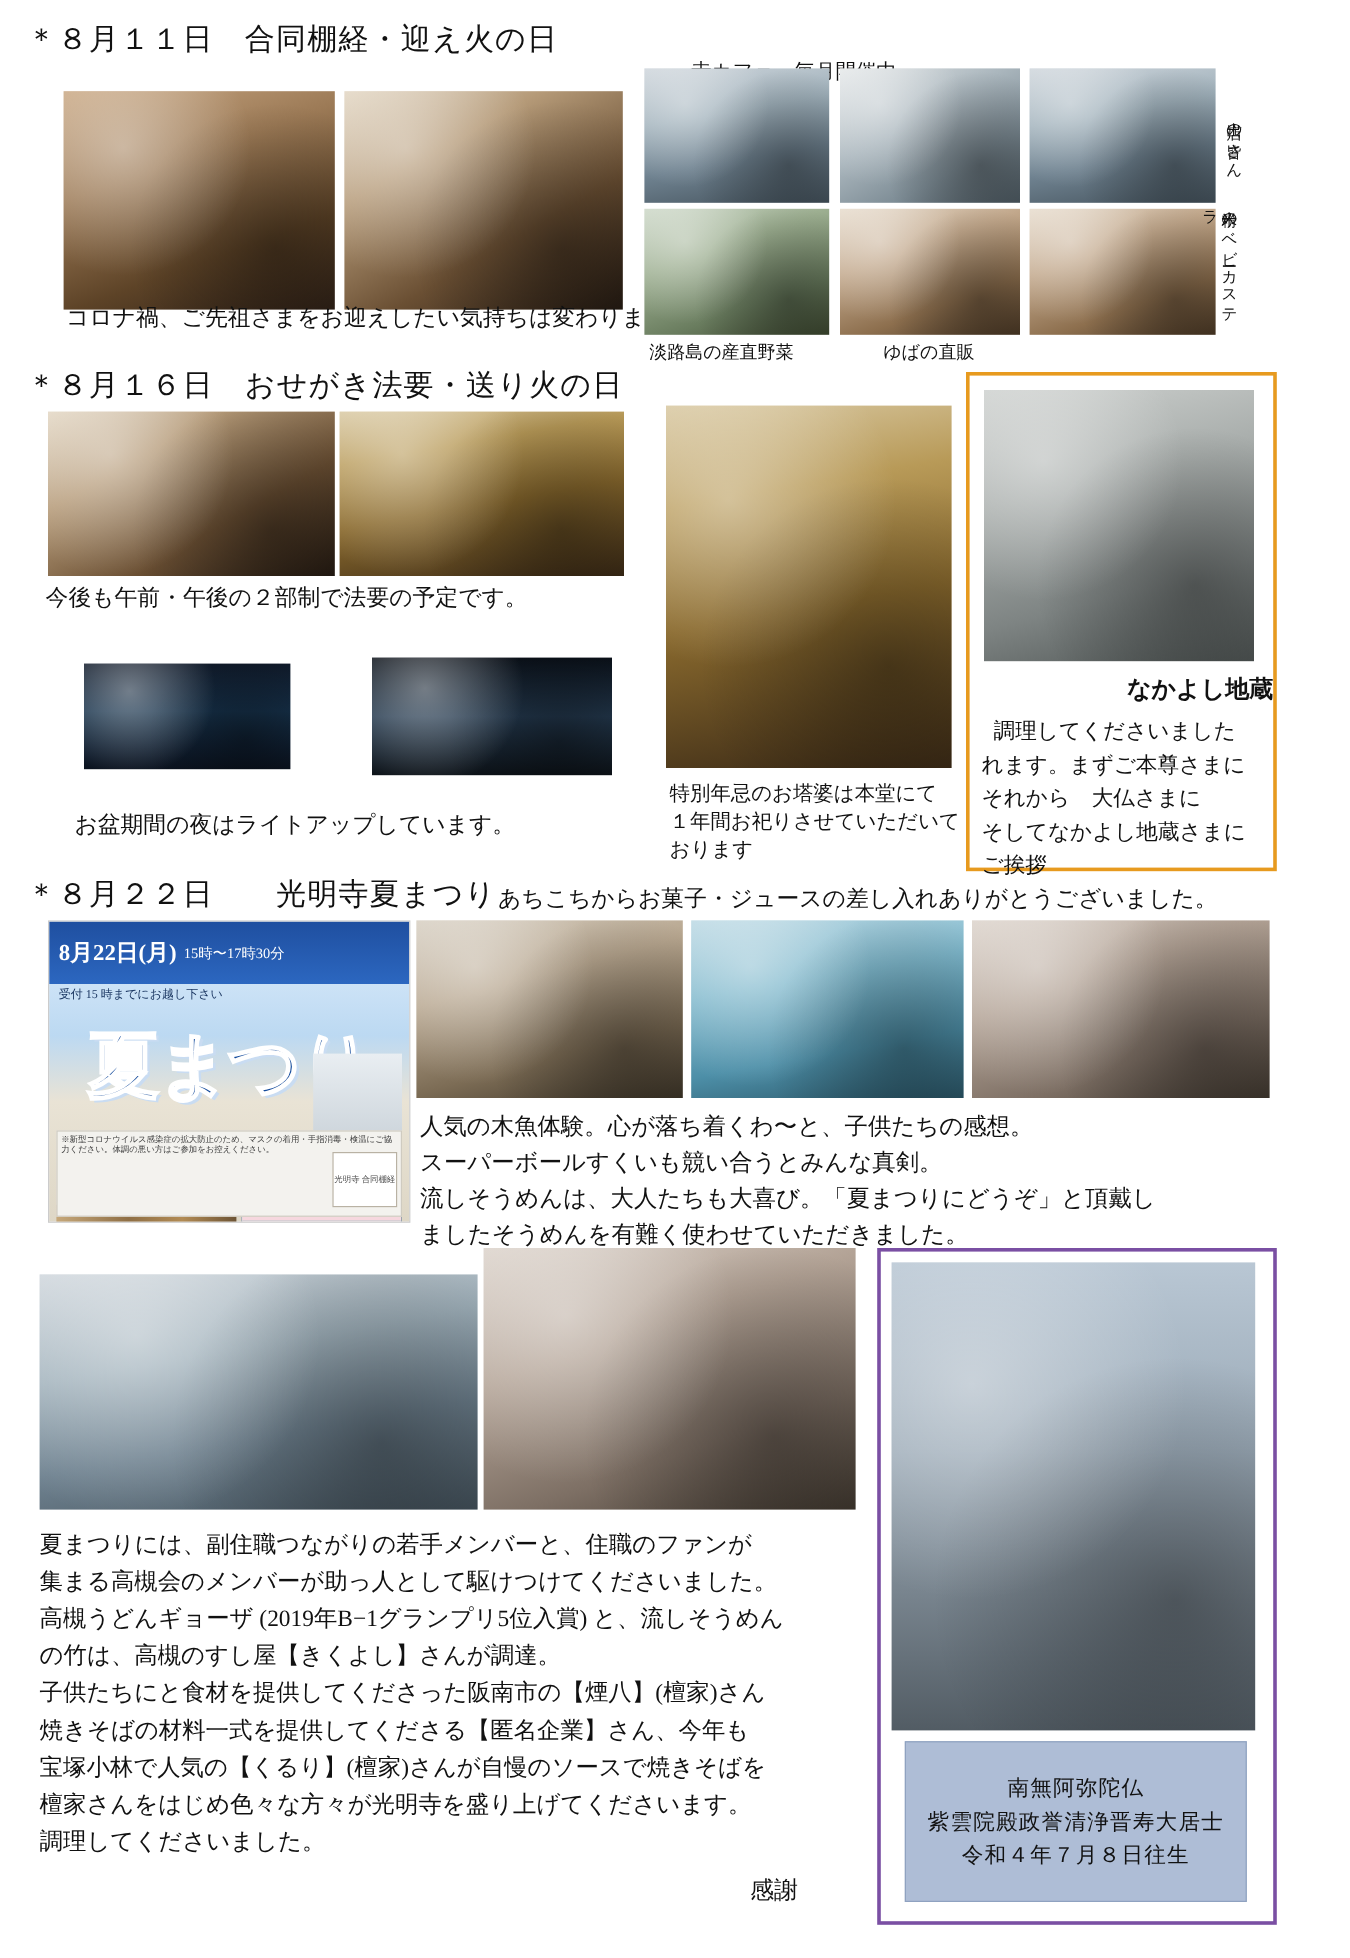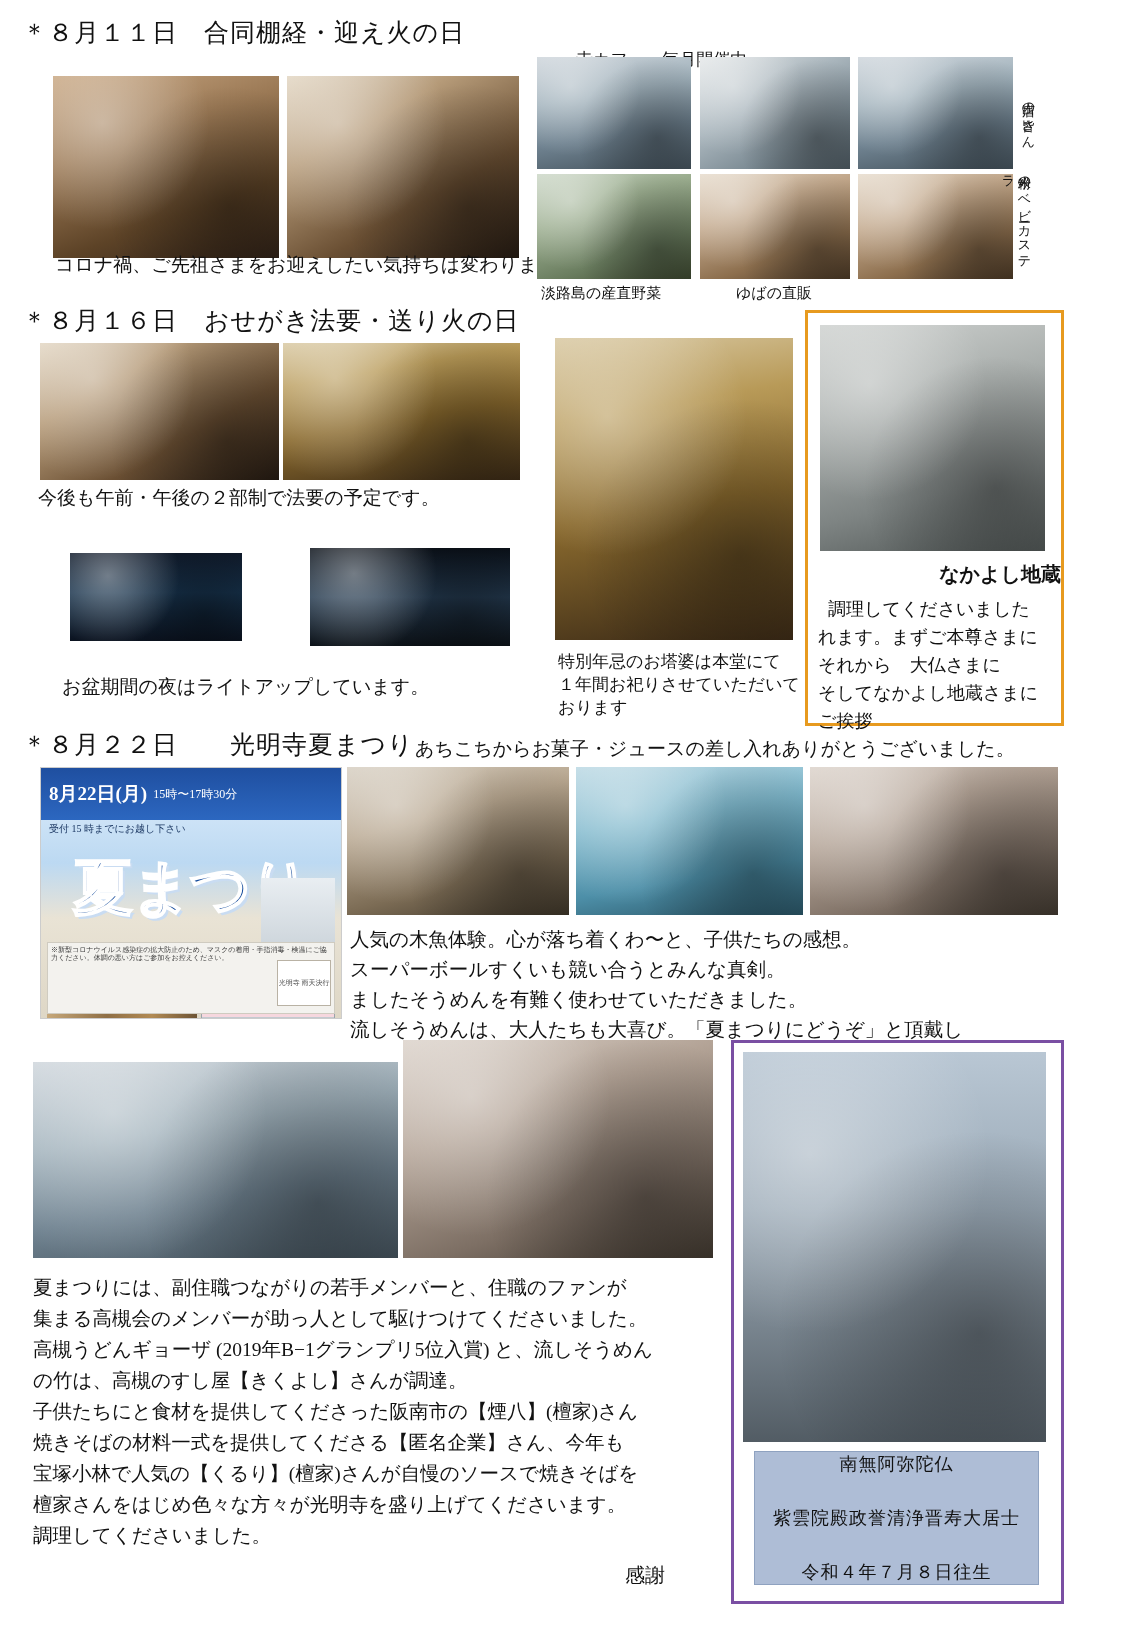--- a/index.html
+++ b/index.html
@@ -204,52 +204,52 @@
     <div class="p-sub">尼崎大仏さんの本堂だよ！</div>
     <div class="p-where">開催場所：光明寺</div>
     <div class="p-fee">参加費 無料　雨天決行</div>
     <div class="p-stat"></div>
     <div class="p-strip"></div>
     <div class="p-tbl">
       <i></i>
         <i></i>
     </div>
     <div class="p-foot">※新型コロナウイルス感染症の拡大防止のため、マスクの着用・手指消毒・検温にご協力ください。体調の悪い方はご参加をお控えください。</div>
-    <div class="p-seal">光明寺 雨天決行</div>
+    <div class="p-seal">光明寺 合同棚経</div>
   </div>
 
   <div class="ph ph-kids" style="left:347px;top:767px;width:222px;height:148px;"></div>
   <div class="ph ph-pool" style="left:576px;top:767px;width:227px;height:148px;"></div>
   <div class="ph ph-people" style="left:810px;top:767px;width:248px;height:148px;"></div>
 
   <div class="abs" style="left:350px;top:925px;">
     <div class="body-text">人気の木魚体験。心が落ち着くわ〜と、子供たちの感想。</div>
     <div class="body-text">スーパーボールすくいも競い合うとみんな真剣。</div>
+    <div class="body-text">流しそうめんは、大人たちも大喜び。「夏まつりにどうぞ」と頂戴し</div>
     <div class="body-text">ましたそうめんを有難く使わせていただきました。</div>
-    <div class="body-text">流しそうめんは、大人たちも大喜び。「夏まつりにどうぞ」と頂戴し</div>
   </div>
 
   <div class="ph ph-tent" style="left:33px;top:1062px;width:365px;height:196px;"></div>
   <div class="ph ph-people" style="left:403px;top:1040px;width:310px;height:218px;"></div>
 
   <div class="abs" style="left:33px;top:1272px;width:680px;">
     <div class="body-text" style="line-height:31px;">夏まつりには、副住職つながりの若手メンバーと、住職のファンが</div>
     <div class="body-text" style="line-height:31px;">集まる高槻会のメンバーが助っ人として駆けつけてくださいました。</div>
     <div class="body-text" style="line-height:31px;">高槻うどんギョーザ (2019年B−1グランプリ5位入賞) と、流しそうめん</div>
     <div class="body-text" style="line-height:31px;">の竹は、高槻のすし屋【きくよし】さんが調達。</div>
     <div class="body-text" style="line-height:31px;">子供たちにと食材を提供してくださった阪南市の【煙八】(檀家)さん</div>
     <div class="body-text" style="line-height:31px;">焼きそばの材料一式を提供してくださる【匿名企業】さん、今年も</div>
     <div class="body-text" style="line-height:31px;">宝塚小林で人気の【くるり】(檀家)さんが自慢のソースで焼きそばを</div>
     <div class="body-text" style="line-height:31px;">檀家さんをはじめ色々な方々が光明寺を盛り上げてくださいます。</div>
     <div class="body-text" style="line-height:31px;">調理してくださいました。</div>
   </div>
   <div class="abs" style="left:625px;top:1562px;font-size:20px;">感謝</div>
 
   <div class="frame-purple" style="left:731px;top:1040px;width:327px;height:558px;">
     <div class="ph ph-buddha" style="left:9px;top:9px;width:303px;height:390px;"></div>
-    <div class="memorial" style="left:20px;top:408px;width:283px;height:132px;justify-content:space-between;">
+    <div class="memorial" style="left:20px;top:408px;width:283px;height:132px;">
       <div>南無阿弥陀仏</div>
       <div>紫雲院殿政誉清浄晋寿大居士</div>
       <div>令和４年７月８日往生</div>
     </div>
   </div>
 
 </div>
 
 </body></html>

